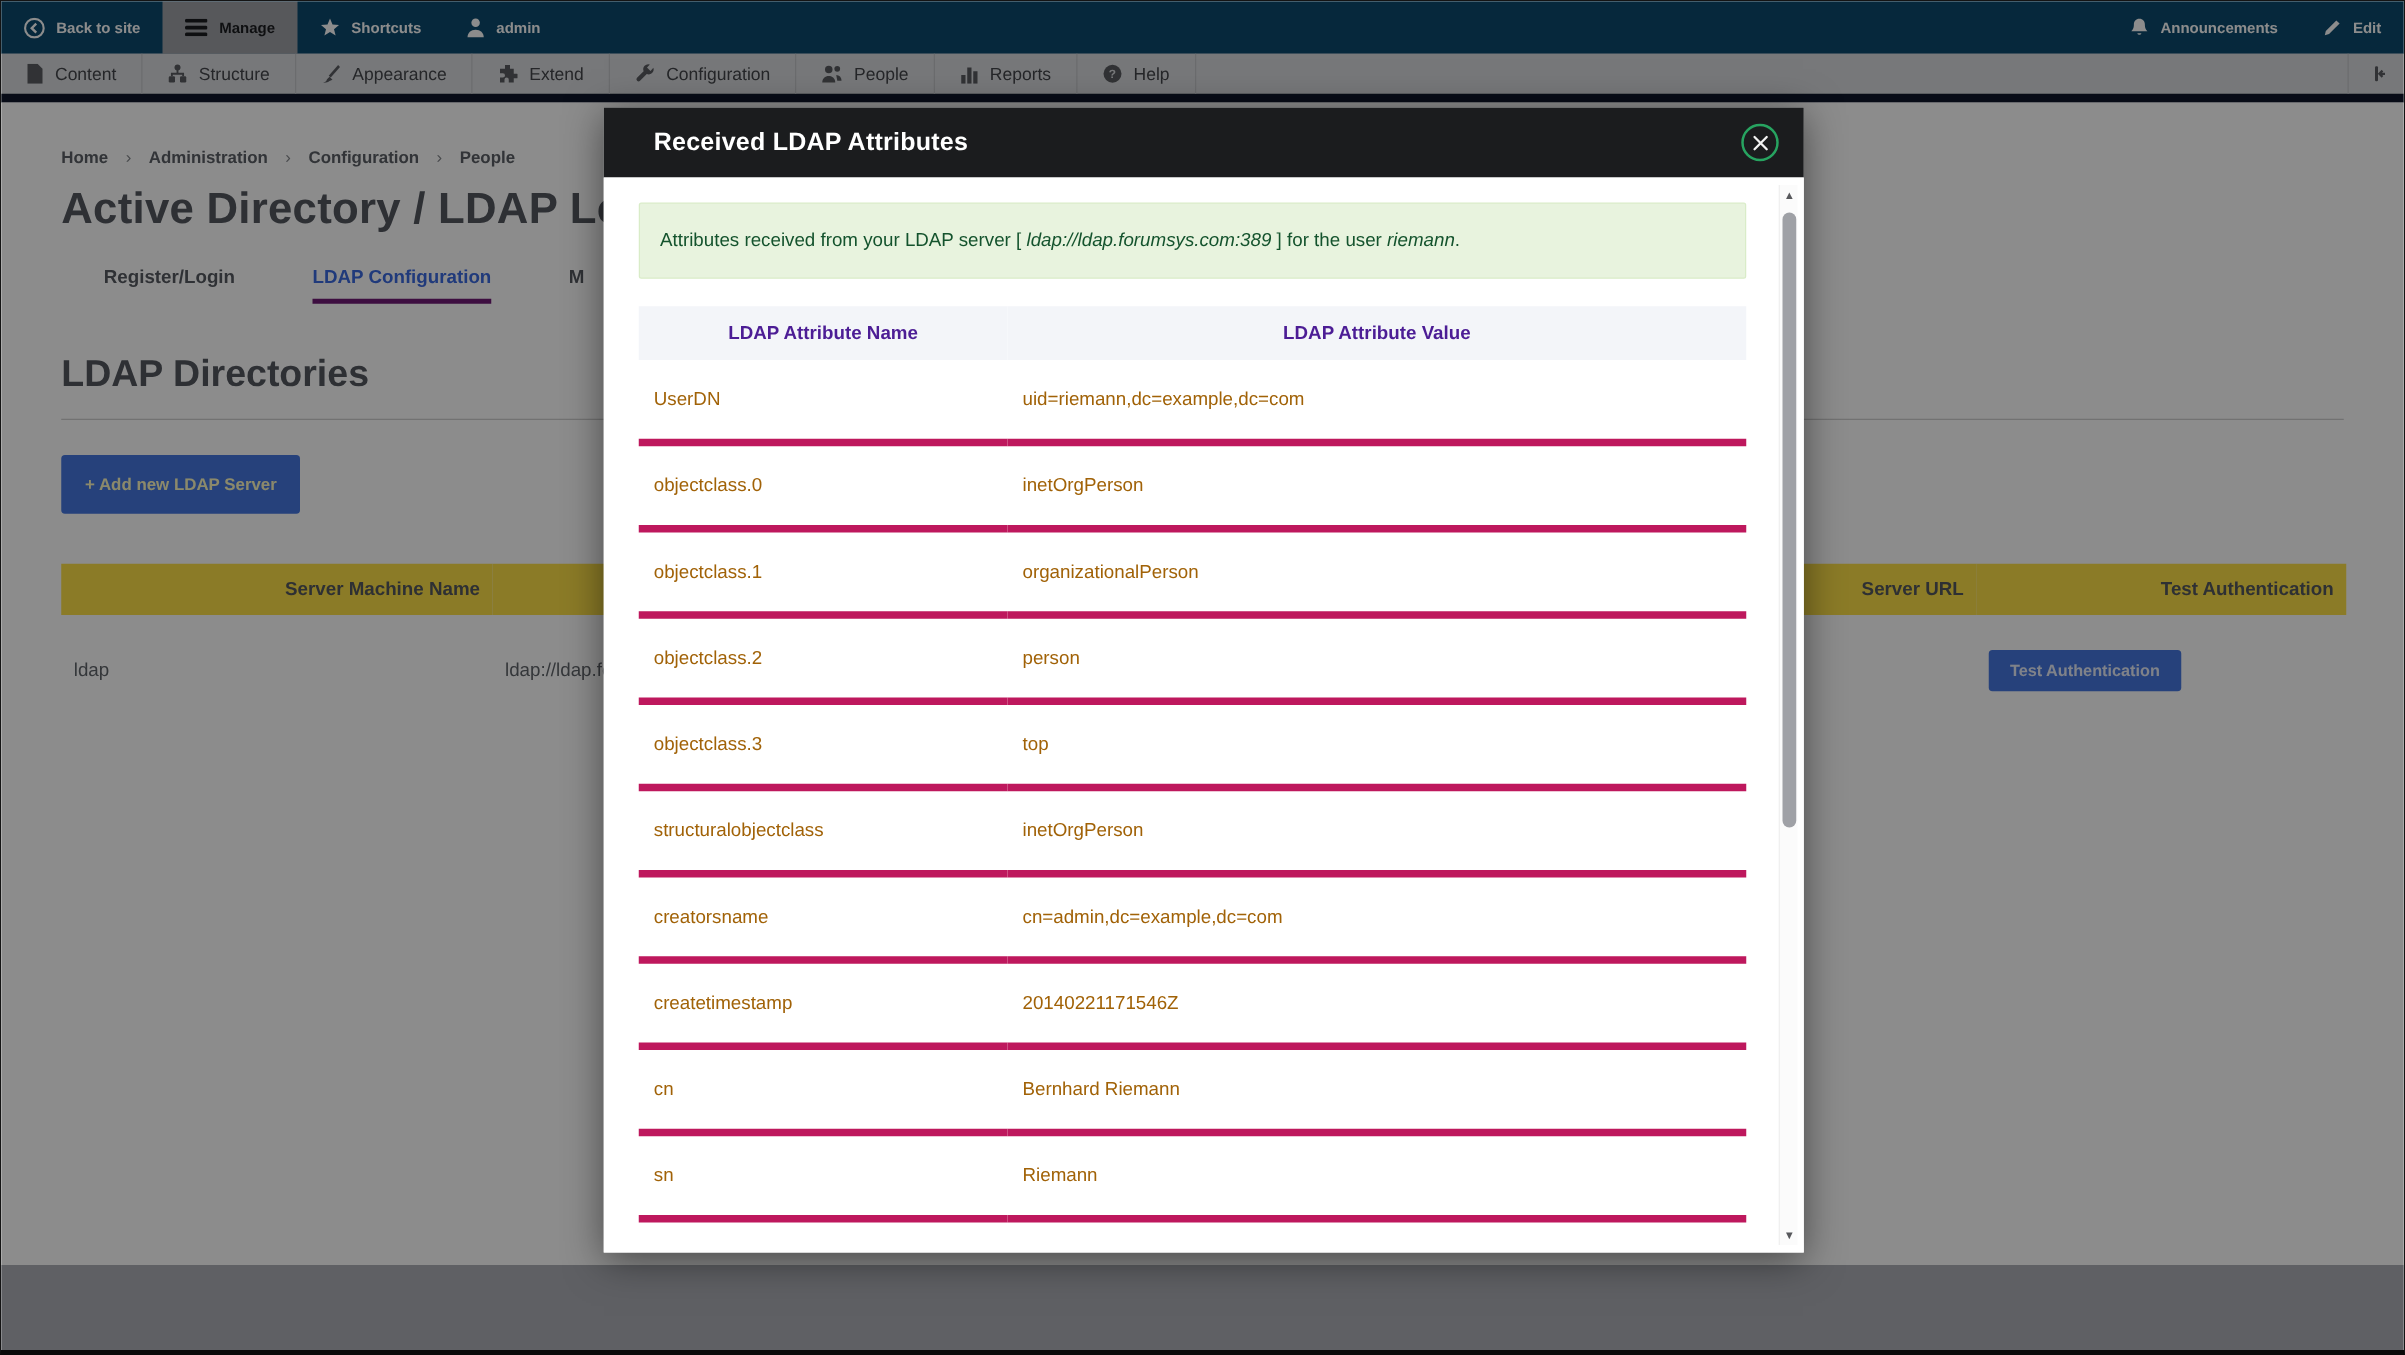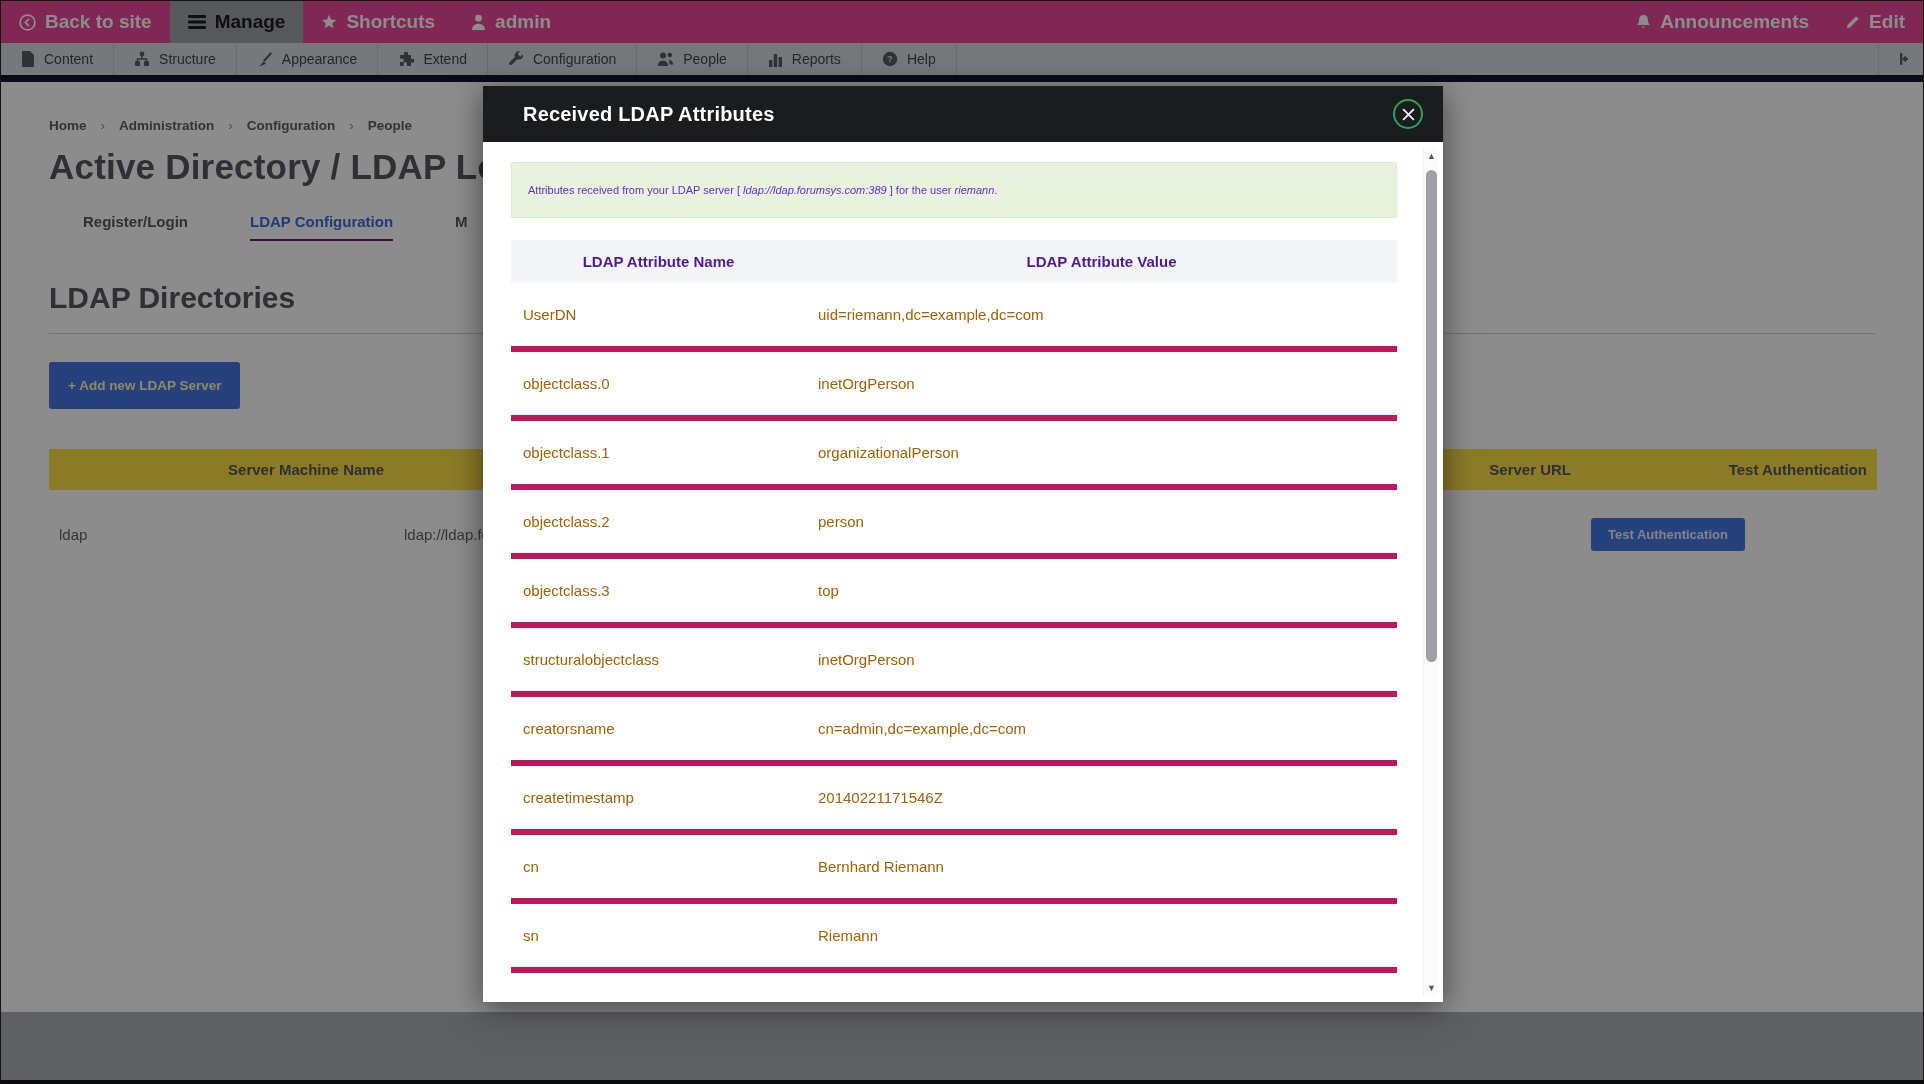--- a/index.html
+++ b/index.html
@@ -5,43 +5,43 @@
   html,body{margin:0;padding:0;background:#0a0a0a;}
   *{box-sizing:border-box;}
   .screen{
     position:relative;width:1924px;height:1084px;overflow:hidden;
     font-family:"Liberation Sans","DejaVu Sans",sans-serif;
     background:#fff;border:1px solid #141414;border-bottom:4px solid #0a0a0a;
   }
   
   .page{position:absolute;inset:0;}
   .topbar{
-    position:absolute;left:0;top:0;right:0;height:42px;background:#ec4899;
-    display:flex;align-items:stretch;color:#fff;font-size:19px;font-weight:bold;
+    position:absolute;left:0;top:0;right:0;height:42px;background:#0c4a6e;
+    display:flex;align-items:stretch;color:#fff;font-size:12px;font-weight:bold;
   }
   .topbar-item{display:flex;align-items:center;gap:9px;padding:0 18px;cursor:pointer;}
   .topbar-item svg{flex:none;}
   .topbar-item.active{background:#9ea0a6;color:#1b1c1f;}
   .topbar-right{margin-left:auto;display:flex;align-items:stretch;}
   .adminbar{
     position:absolute;left:0;top:42px;right:0;height:39px;background:#d9dbde;
     display:flex;align-items:stretch;color:#44464b;font-size:14px;
     border-bottom:7px solid #0f172a;
   }
   .adminbar-item{display:flex;align-items:center;gap:9px;padding:0 20px;border-right:1px solid #c3c5c9;cursor:pointer;}
   .adminbar-item svg{color:#5a5c61;}
   .adminbar-collapse{margin-left:auto;display:flex;align-items:center;padding:0 14px;border-left:1px solid #c3c5c9;color:#5a5c61;cursor:pointer;}
   .content{position:absolute;left:0;top:81px;right:0;bottom:68px;background:#ffffff;padding:36px 48px 0 48px;overflow:hidden;}
   .breadcrumb{display:flex;align-items:flex-start;gap:14px;font-size:13.5px;font-weight:bold;color:#5c6066;}
   .crumb{cursor:pointer;}
   .crumb-sep{color:#85888d;font-weight:normal;}
   .page-title{margin:14px 0 0 0;font-size:35px;font-weight:bold;color:#545860;letter-spacing:.2px;}
   .tabs{display:flex;gap:62px;margin:26px 0 0 34px;font-size:15px;font-weight:bold;color:#565a61;}
   .tab{padding-bottom:9px;cursor:pointer;}
-  .tab.active{color:#3b6ae0;border-bottom:2px solid #701a75;}
+  .tab.active{color:#3b6ae0;border-bottom:4px solid #701a75;}
   .section-heading{margin:40px 0 0 0;font-size:30px;font-weight:bold;color:#545860;}
   .section-rule{margin:18px 0 0 0;border:none;border-top:1px solid #d0d0d0;}
   .add-btn{
     margin-top:28px;display:inline-block;background:#4577e0;color:#fef9c3;
     font-size:13.5px;font-weight:bold;padding:16px 19px;border:none;border-radius:3px;cursor:pointer;
   }
   .servers-table{margin-top:40px;width:1828px;border-collapse:collapse;table-layout:fixed;font-size:15px;}
   .servers-table th{
     background:#fde047;text-align:right;font-weight:bold;color:#55585e;
     padding:12px 10px;
@@ -65,21 +65,21 @@
   }
   .modal-title{color:#fff;font-size:20px;font-weight:bold;letter-spacing:.2px;}
   .modal-close{
     position:absolute;right:20px;top:13px;width:30px;height:30px;border-radius:50%;
     border:2px solid #27a360;background:transparent;display:flex;align-items:center;justify-content:center;
     cursor:pointer;color:#f2f2f2;padding:0;
   }
   .modal-body{position:absolute;left:0;top:56px;right:0;bottom:0;background:#fff;padding:20px 46px 0 28px;overflow:hidden;}
   .status-msg{
     background:#e8f3de;border:1px solid #d9ecc8;border-radius:2px;
-    color:#6d28d9;font-size:11px;padding:21px 16px;
+    color:#14532d;font-size:15px;padding:21px 16px;
   }
   .status-msg .it{font-style:italic;}
   .attr-table{width:100%;border-collapse:collapse;margin-top:22px;font-size:15px;table-layout:fixed;}
   .attr-table th{
     background:#f3f5f9;text-align:center;font-weight:bold;color:#4c1d95;
     padding:13px 12px;
   }
   .attr-table .col-name{width:295px;}
   .attr-table td{padding:23px 12px;color:#a16207;border-bottom:6px solid #be185d;}
   

